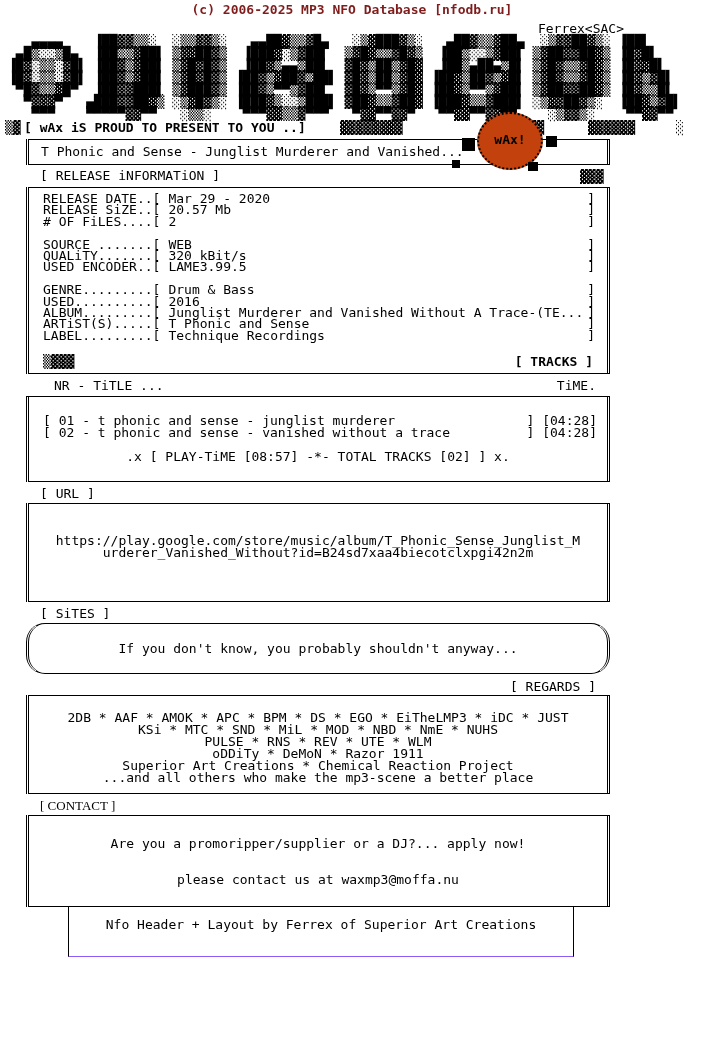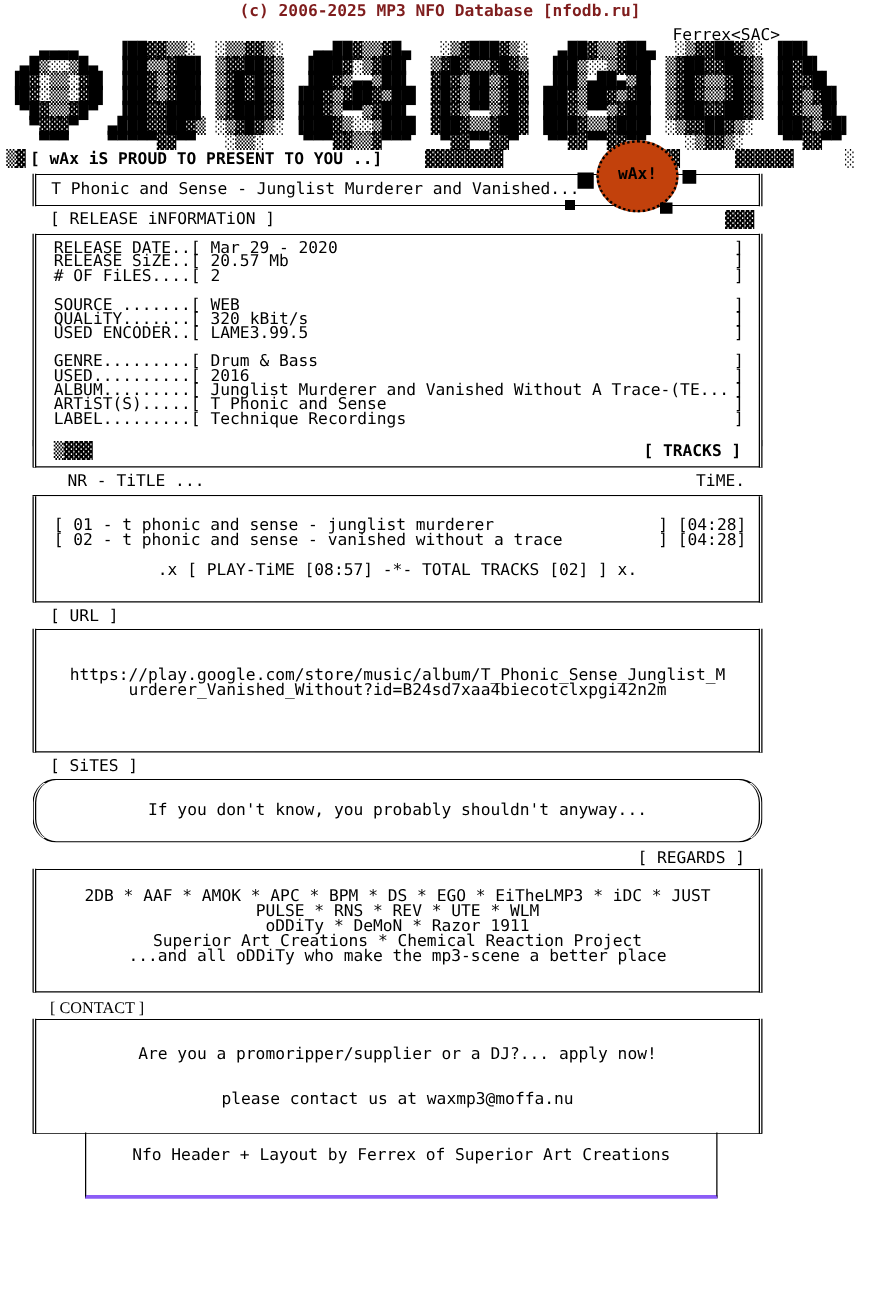--- a/index.html
+++ b/index.html
@@ -143,31 +143,32 @@
 
   <div class="box" style="top:623px;height:49px;border-radius:19px;">
     <div class="t center" style="margin-top:19px;line-height:12px;">If you don't know, you probably shouldn't anyway...</div>
   </div>
 
   <div class="abs t" style="top:679px;left:26px;width:570px;text-align:right;">[ REGARDS ]</div>
 
   <div class="box" style="top:695px;height:97px;">
     <div style="height:16px;"></div>
     <div class="t center" style="line-height:12px;">2DB * AAF * AMOK * APC * BPM * DS * EGO * EiTheLMP3 * iDC * JUST</div>
+    <div class="t center" style="line-height:12px;">KSi * MTC * SND * MiL * MOD * NBD * NmE * NUHS</div>
     <div class="t center" style="line-height:12px;">PULSE * RNS * REV * UTE * WLM</div>
     <div class="t center" style="line-height:12px;">oDDiTy * DeMoN * Razor 1911</div>
     <div class="t center" style="line-height:12px;">Superior Art Creations * Chemical Reaction Project</div>
-    <div class="t center" style="line-height:12px;">...and all oDDiTy who make the mp3-scene a better place</div>
+    <div class="t center" style="line-height:12px;">...and all others who make the mp3-scene a better place</div>
   </div>
 
   <div class="label-row" style="top:799px;font-family:Liberation Serif, serif;">[ CONTACT ]</div>
 
   <div class="box" style="top:815px;height:90px;">
     <div class="t center" style="margin-top:22px;line-height:12px;">Are you a promoripper/supplier or a DJ?... apply now!</div>
     <div class="t center" style="margin-top:24px;line-height:12px;">please contact us at waxmp3@moffa.nu</div>
   </div>
 
-  <div class="abs" style="top:906px;left:68px;width:504px;height:50px;border-left:1px solid #000;border-right:1px solid #000;border-bottom:3px solid #8b5cf6;">
+  <div class="abs" style="top:906px;left:68px;width:504px;height:50px;border-left:1px solid #000;border-right:1px solid #000;border-bottom:1px solid #8b5cf6;">
     <div class="t center" style="margin-top:13px;line-height:12px;">Nfo Header + Layout by Ferrex of Superior Art Creations</div>
   </div>
 
 
 </div>
 
 </body></html>

